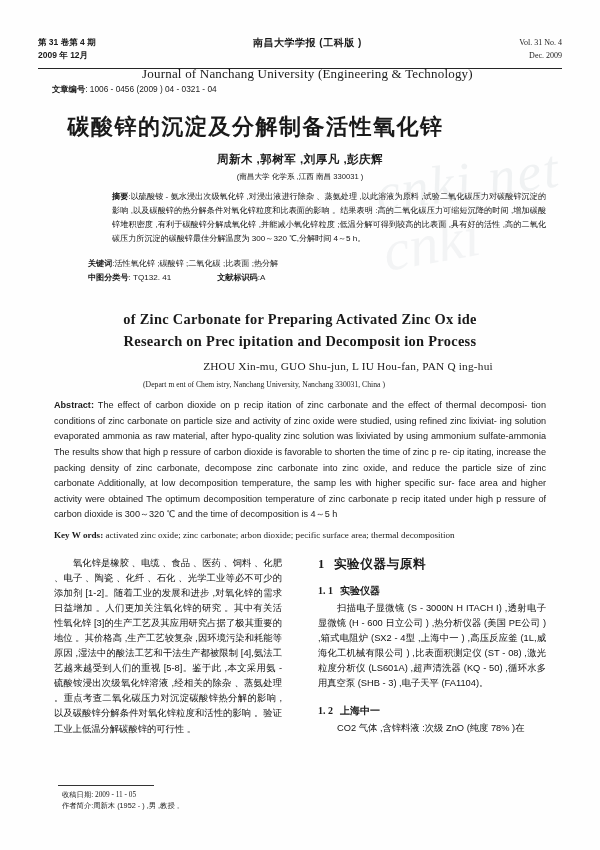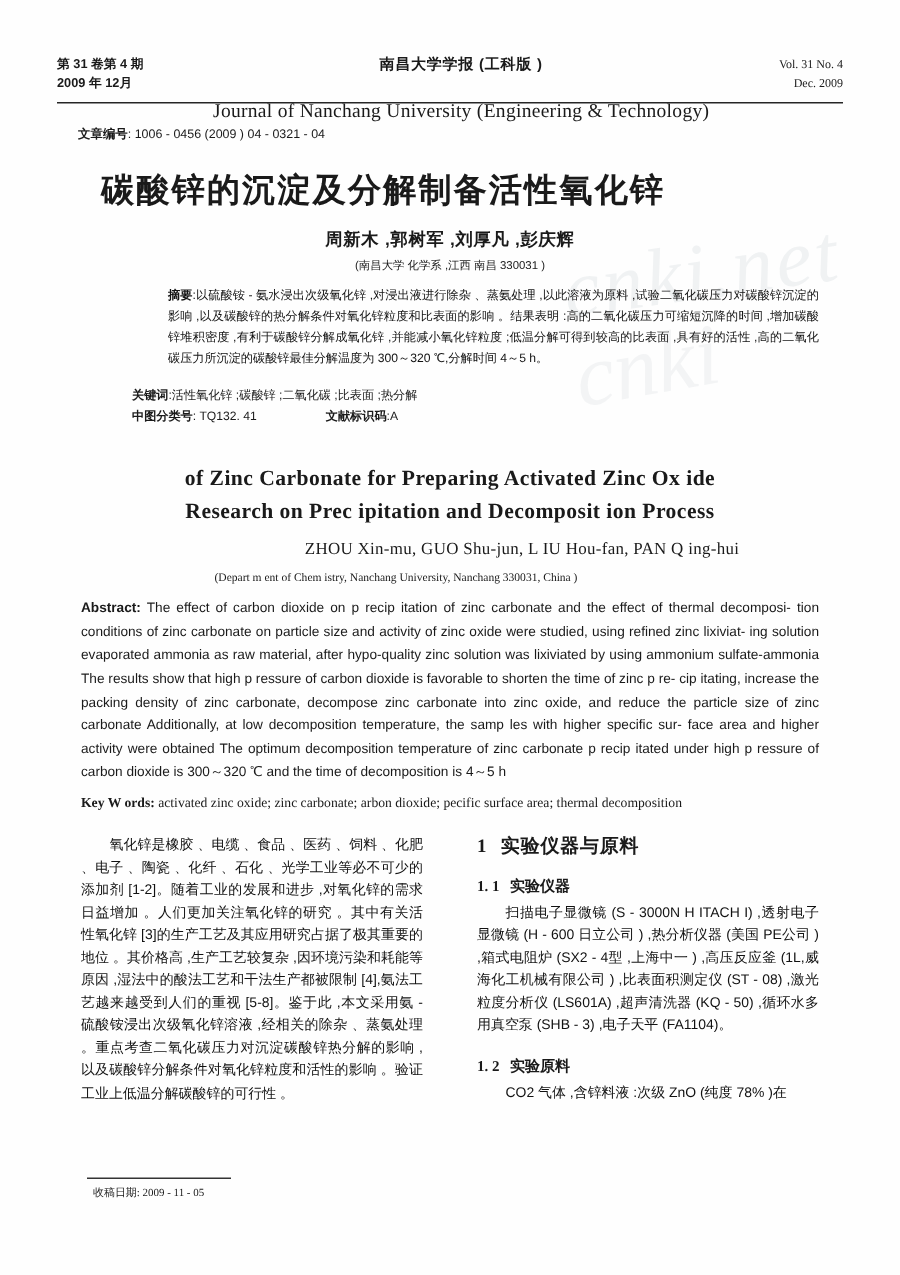--- a/index.html
+++ b/index.html
@@ -352,26 +352,29 @@
     <div class="col-right">
       <div class="sec-h1">
         <span class="num">1</span><span>实验仪器与原料</span>
       </div>
       <div class="sec-h2">
         <span class="num">1. 1</span><span>实验仪器</span>
       </div>
       <p class="body-p">扫描电子显微镜  (S - 3000N H ITACH I) ,透射电子显微镜 (H - 600 日立公司  ) ,热分析仪器  (美国 PE公司 ) ,箱式电阻炉 (SX2 - 4型 ,上海中一  ) ,高压反应釜 (1L,威海化工机械有限公司   ) ,比表面积测定仪 (ST - 08) ,激光粒度分析仪  (LS601A) ,超声清洗器 (KQ - 50) ,循环水多用真空泵 (SHB - 3) ,电子天平 (FA1104)。</p>
       <div class="sec-gap"></div>
       <div class="sec-h2">
-        <span class="num">1. 2</span><span>实验原料</span>
+        <span class="num">1. 2</span><span>上海中一</span>
       </div>
       <p class="body-p">CO2 气体 ,含锌料液 :次级  ZnO (纯度  78% )在</p>
     </div>
 
     <div class="fn-rule"></div>
     <div class="footnote">
       <div>
         <span>收稿日期</span><span class="en-inline">: 2009 - 11 - 05</span>
       </div>
+      <div>
+        <span>作者简介</span><span>:周新木 (1952 - ) ,男 ,教授 。</span>
+      </div>
     </div>
 
   </div>
 </div>
 
 </body></html>

